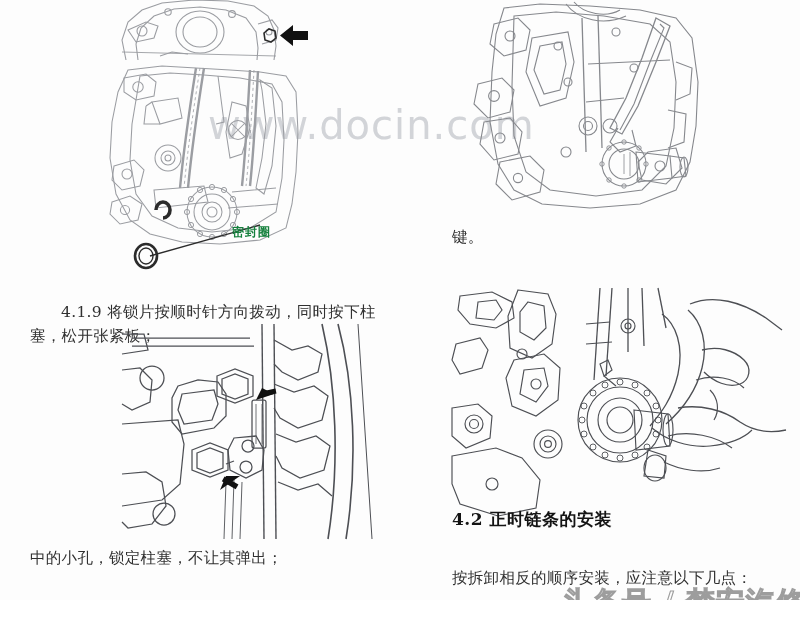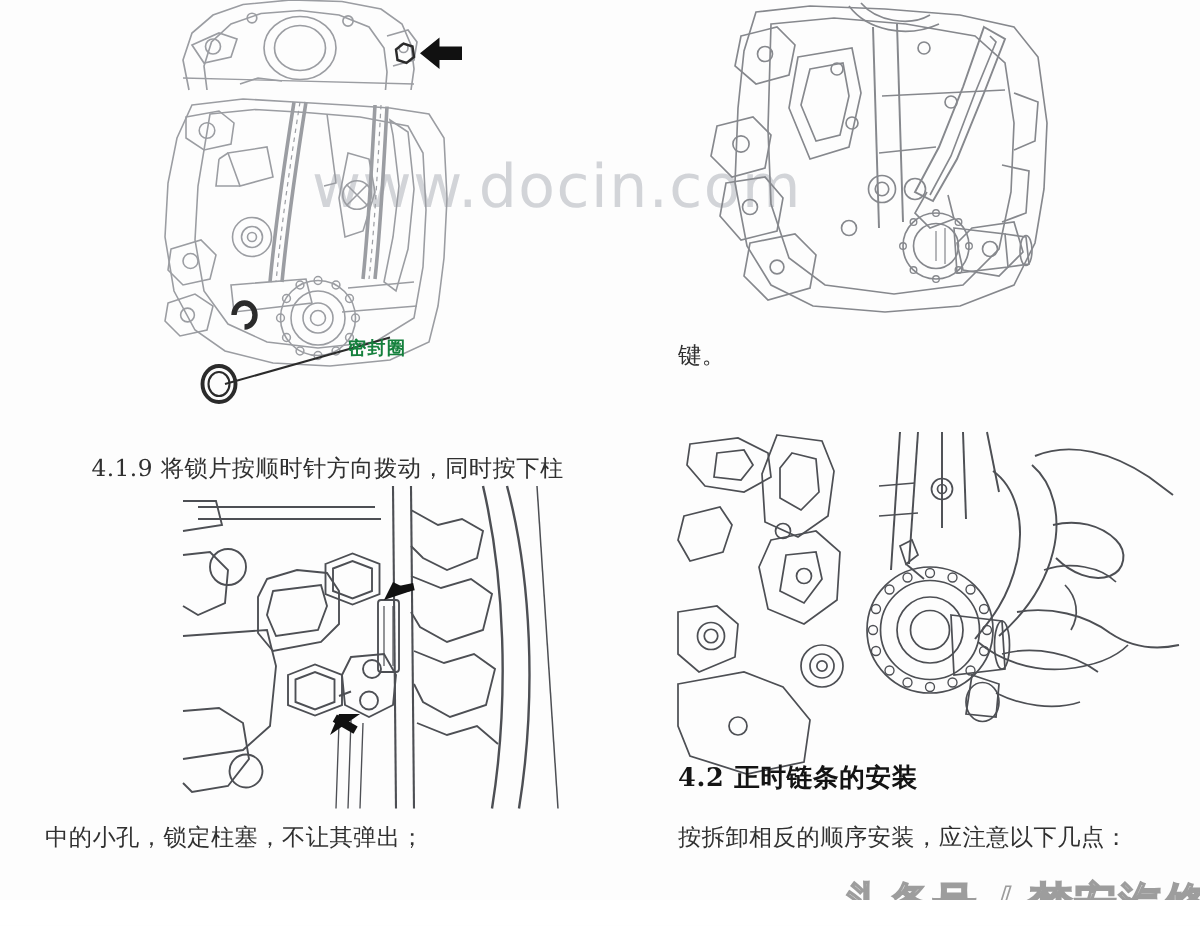--- a/index.html
+++ b/index.html
@@ -181,20 +181,21 @@
         <line x1="20" y1="40" x2="130" y2="9" stroke-width="1.4"></line>
         <ellipse cx="16" cy="40" rx="11" ry="12" stroke-width="2.6"></ellipse>
         <ellipse cx="16" cy="40" rx="7" ry="8" stroke-width="1.4"></ellipse>
       </g>
     </svg>
   </div>
   <div class="lbl-seal" style="left:232px; top:224px;">密封圈</div>
 
   <div class="txt" style="left:30px; top:276px; width:390px;margin-top:24px;">
     <span class="indent">4.1.9 将锁片按顺时针方向拨动，同时按下柱</span>
+    <span class="flat">塞，松开张紧板；</span>
   </div>
 
   <div class="fig" style="left:122px; top:324px;">
     <svg width="300" height="215" viewBox="0 0 300 215">
       <g fill="none" stroke="#4d4f54" stroke-width="1.25">
 
         <path d="M0 10 L22 10 L26 26 L0 30"></path>
         <path d="M10 14 L128 14 M10 22 L132 22"></path>
         <path d="M0 46 L18 44 L30 56 L28 78 L10 86 L0 80"></path>
         <circle cx="30" cy="54" r="12"></circle>
@@ -389,19 +390,19 @@
         <path d="M226 120 C248 116, 272 122, 288 134 C300 142, 316 146, 334 142" stroke-width="1.3"></path>
         <path d="M216 148 C238 142, 264 148, 280 160"></path>
         <path d="M200 140 C214 152, 236 160, 258 158 C278 156, 292 150, 300 142"></path>
         <path d="M212 174 C228 182, 250 186, 268 180"></path>
         <path d="M258 102 C266 110, 268 122, 262 132"></path>
       </g>
     </svg>
   </div>
 
   <div class="heading" style="left:452px; top:508px;">4.2  正时链条的安装</div>
-  <div class="txt clipped" style="left:452px; top:546px; width:345px; height:48px;">
+  <div class="txt clipped" style="left:452px; top:566px; width:345px; height:48px;">
     <span class="flat">按拆卸相反的顺序安装，应注意以下几点：</span>
   </div>
 
   <div class="wm-bottom">头条号 / 楚安汽修资料</div>
 
 </div>
 
 </body></html>

